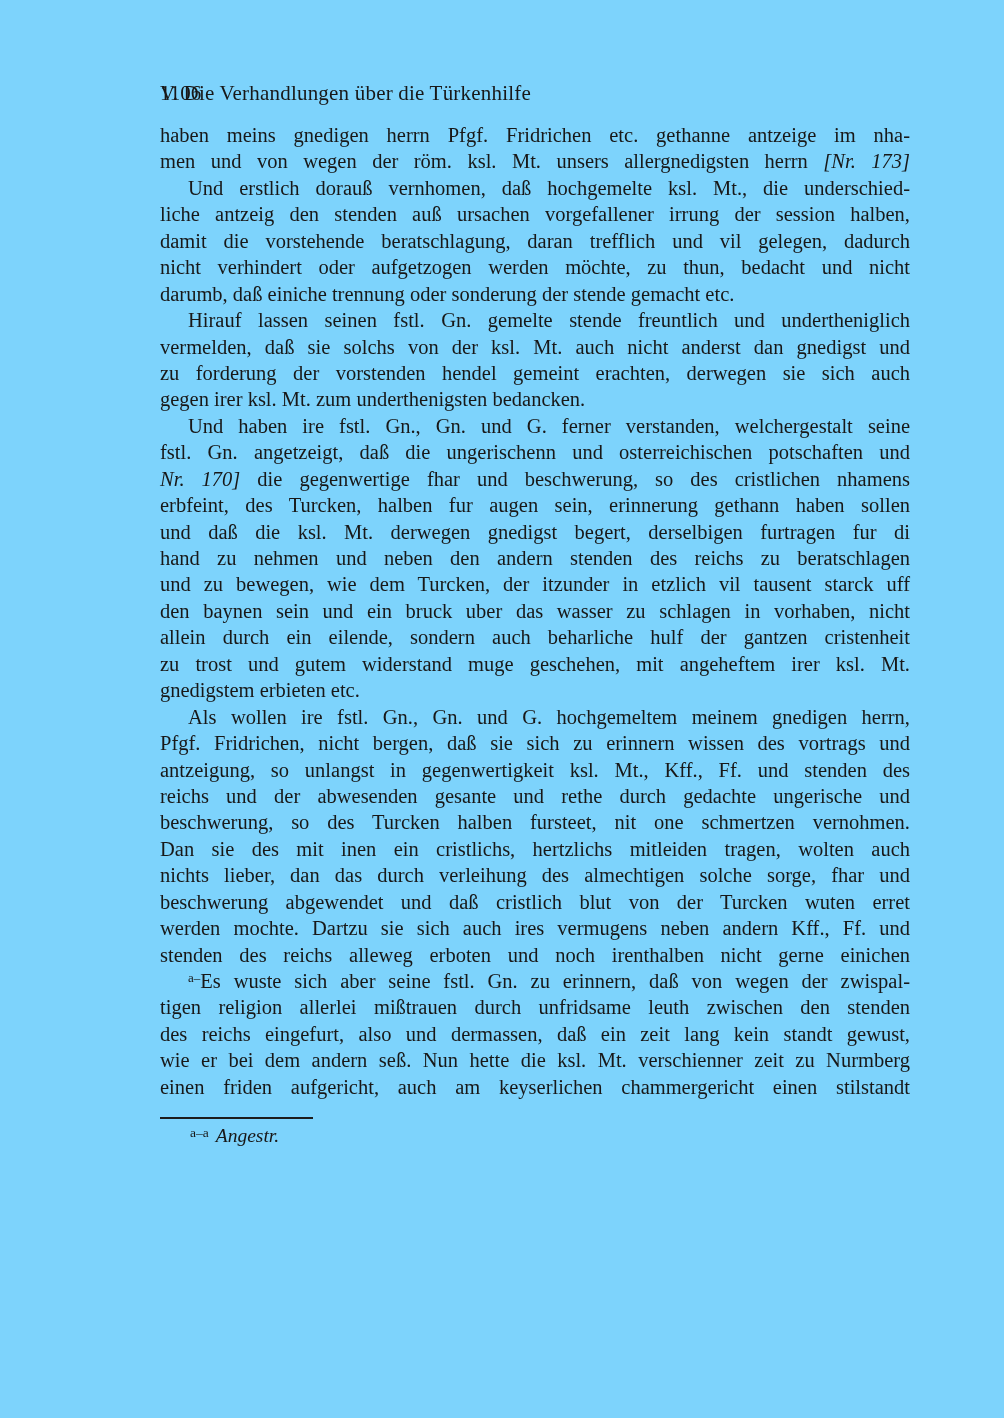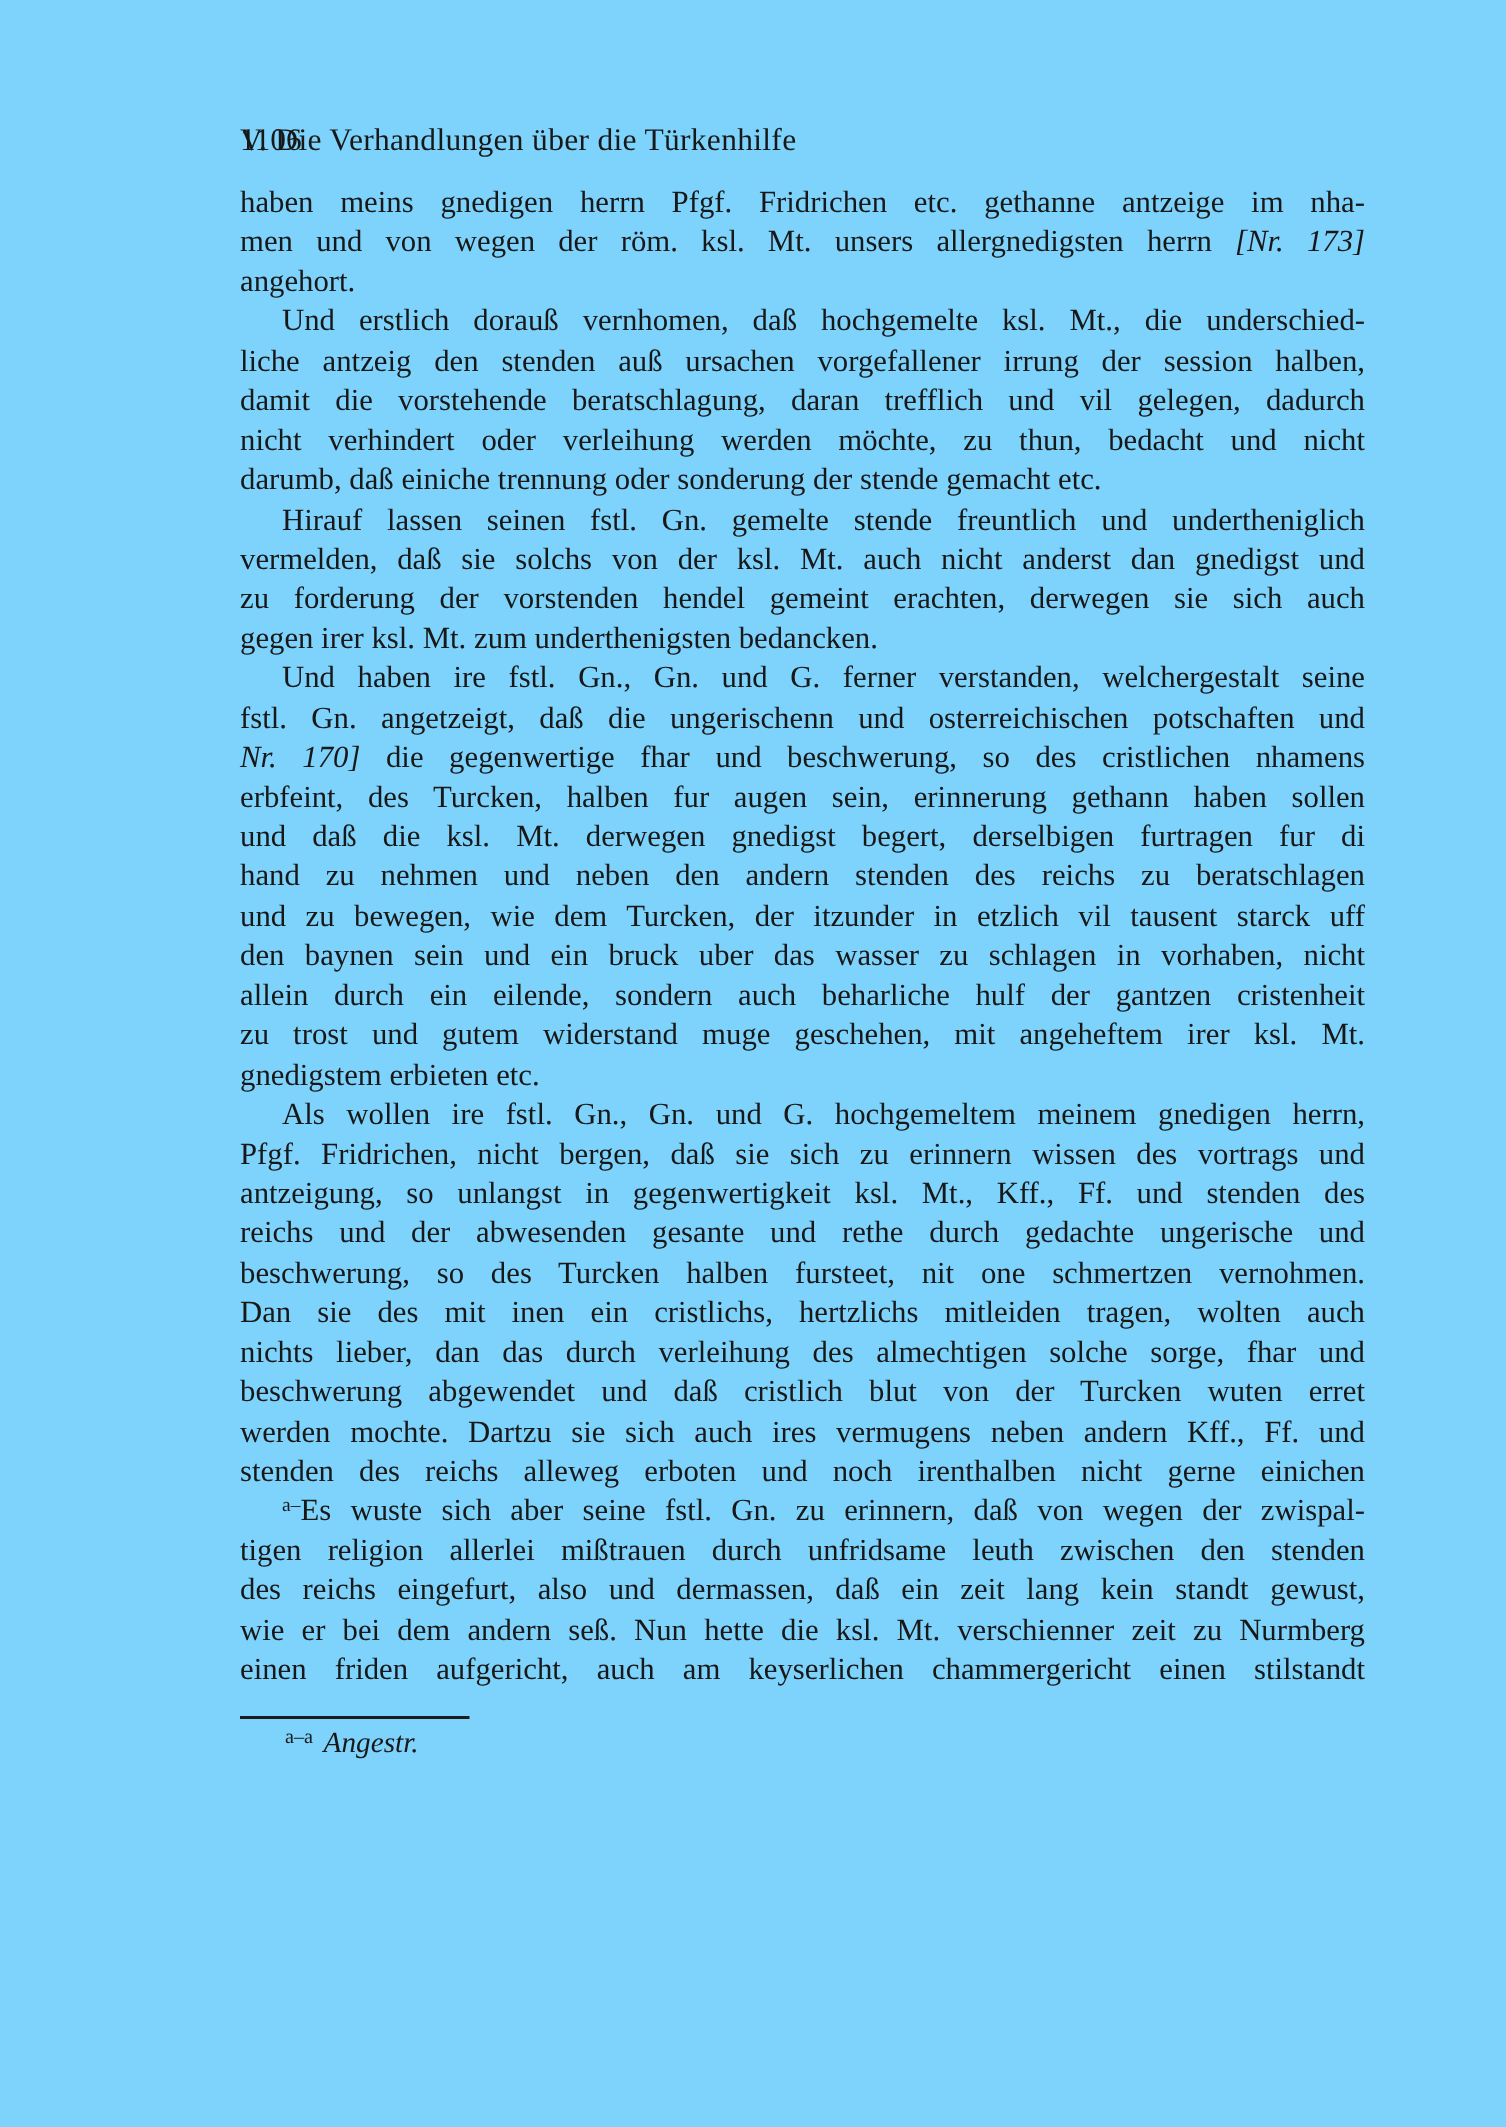--- a/index.html
+++ b/index.html
@@ -95,27 +95,26 @@
 
     <div class="header">
       <span class="page-number">1106</span>
       <span class="header-title">V. Die Verhandlungen über die Türkenhilfe</span>
     </div>
 
     <div class="body-text">
         <div class="paragraph">
           <div class="line justify"><span>haben meins gnedigen herrn Pfgf. Fridrichen etc. gethanne antzeige im nha-</span></div>
           <div class="line justify"><span>men und von wegen der röm. ksl. Mt. unsers allergnedigsten herrn </span><span class="italic">[Nr. 173]</span></div>
-          <div class="line"><span>angehort.</span></div>
         </div>
         <div class="paragraph">
           <div class="line justify first"><span>Und erstlich dorauß vernhomen, daß hochgemelte ksl. Mt., die underschied-</span></div>
           <div class="line justify"><span>liche antzeig den stenden auß ursachen vorgefallener irrung der session halben,</span></div>
           <div class="line justify"><span>damit die vorstehende beratschlagung, daran trefflich und vil gelegen, dadurch</span></div>
-          <div class="line justify"><span>nicht verhindert oder verleihung werden möchte, zu thun, bedacht und nicht</span></div>
+          <div class="line justify"><span>nicht verhindert oder aufgetzogen werden möchte, zu thun, bedacht und nicht</span></div>
           <div class="line"><span>darumb, daß einiche trennung oder sonderung der stende gemacht etc.</span></div>
         </div>
         <div class="paragraph">
           <div class="line justify first"><span>Hirauf lassen seinen fstl. Gn. gemelte stende freuntlich und undertheniglich</span></div>
           <div class="line justify"><span>vermelden, daß sie solchs von der ksl. Mt. auch nicht anderst dan gnedigst und</span></div>
           <div class="line justify"><span>zu forderung der vorstenden hendel gemeint erachten, derwegen sie sich auch</span></div>
           <div class="line"><span>gegen irer ksl. Mt. zum underthenigsten bedancken.</span></div>
         </div>
         <div class="paragraph">
           <div class="line justify first"><span>Und haben ire fstl. Gn., Gn. und G. ferner verstanden, welchergestalt seine</span></div>

